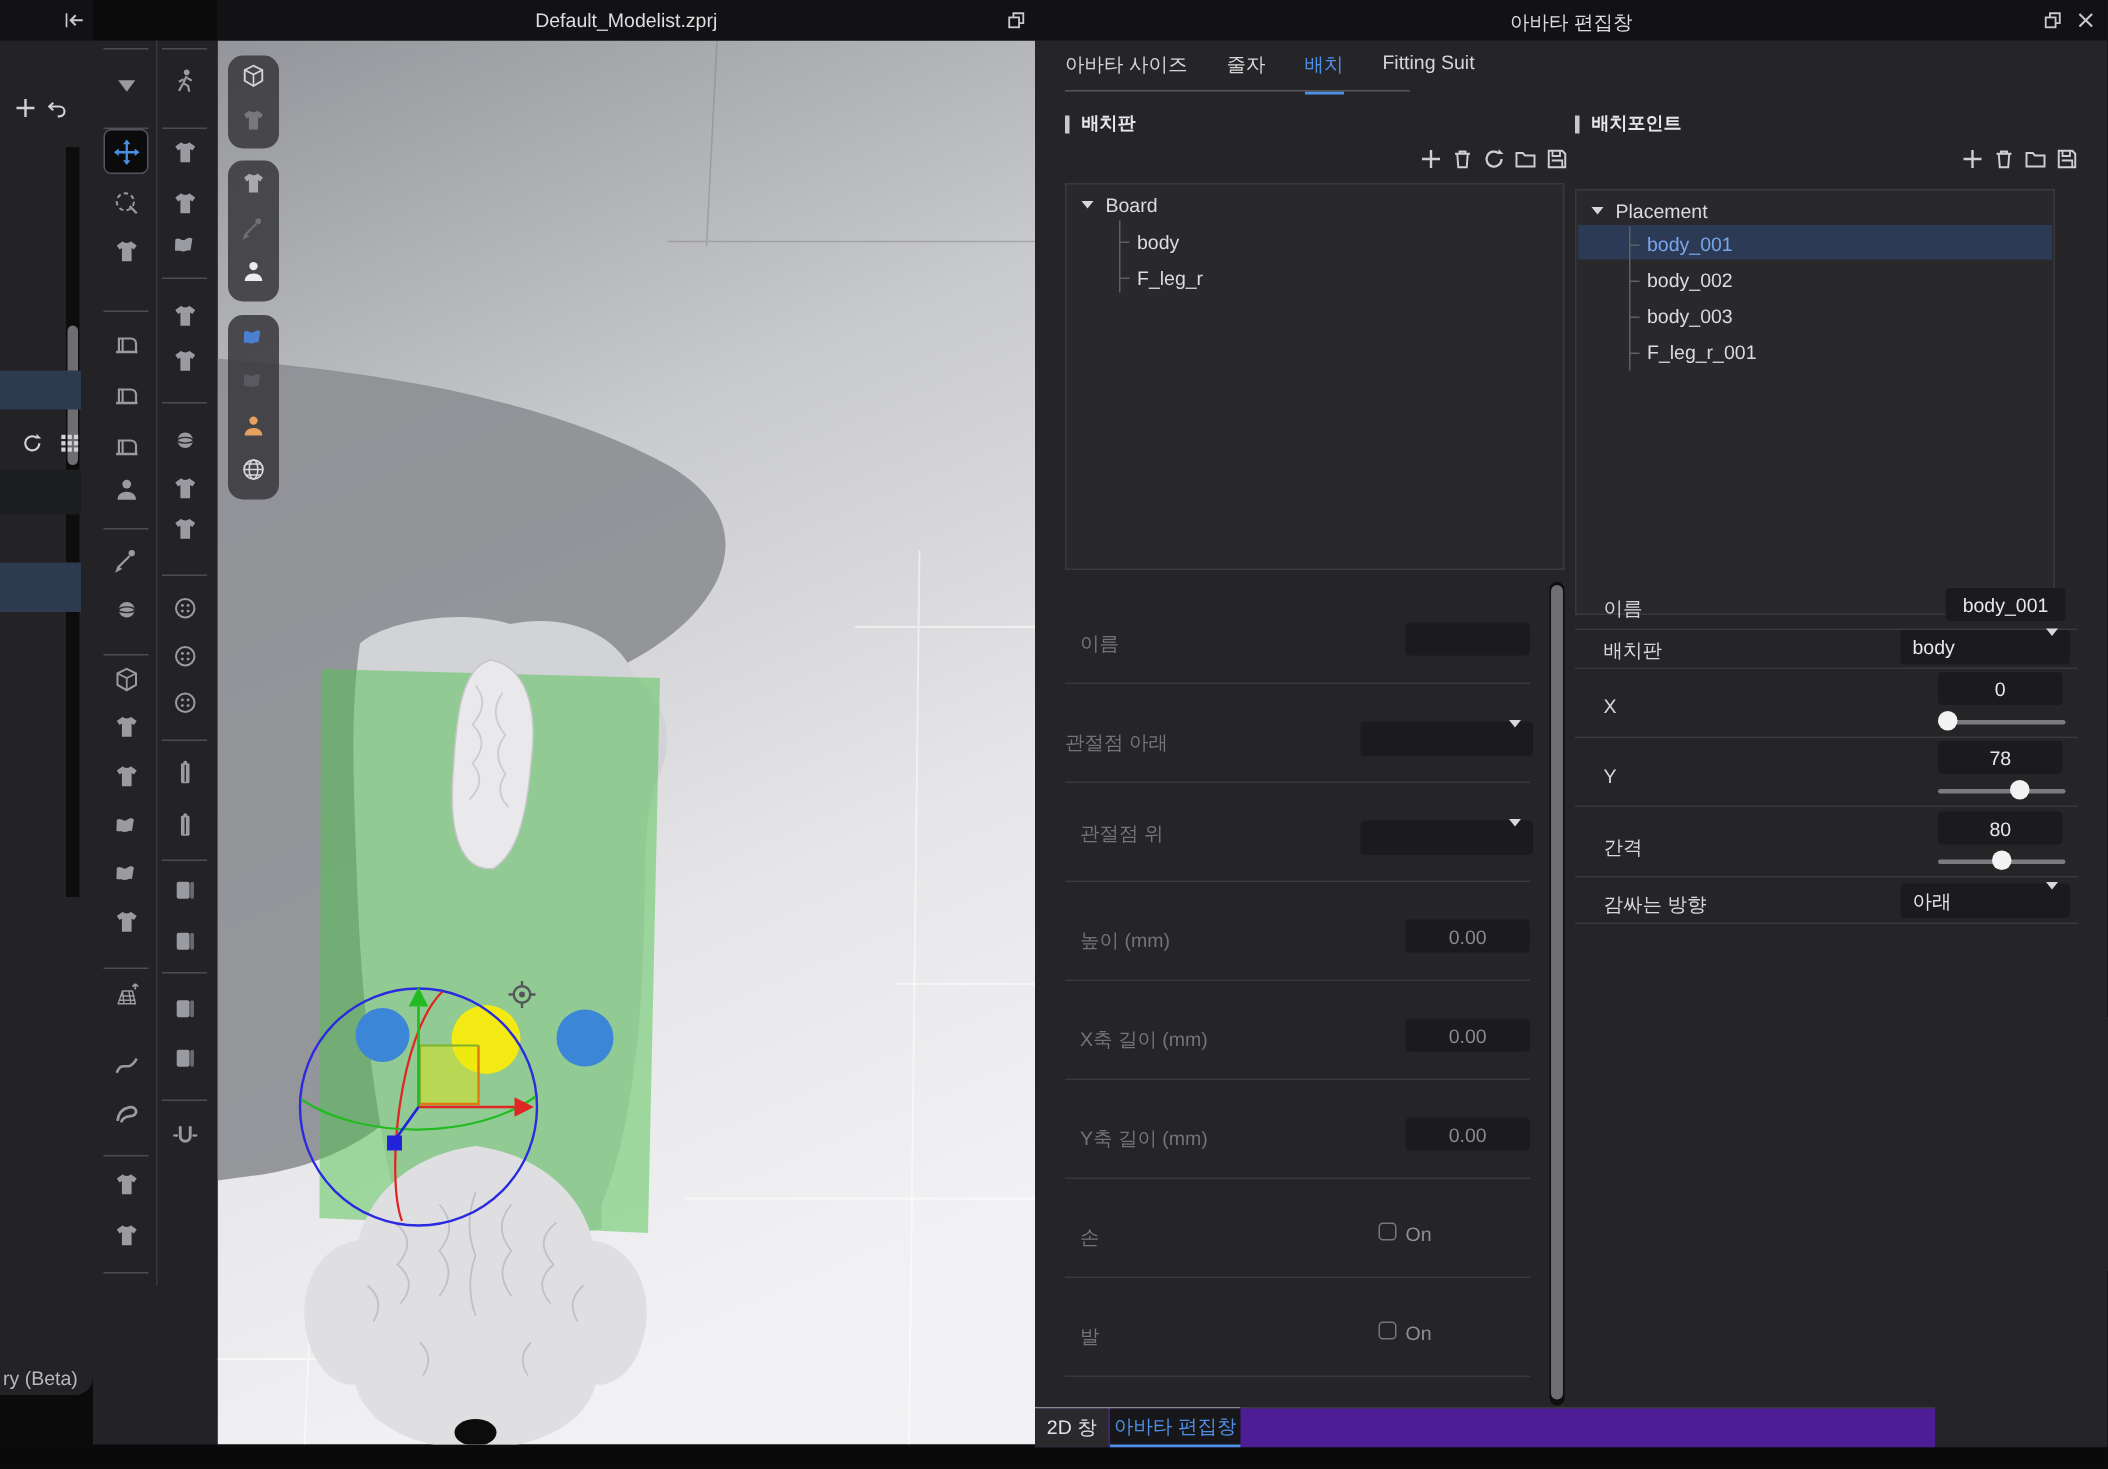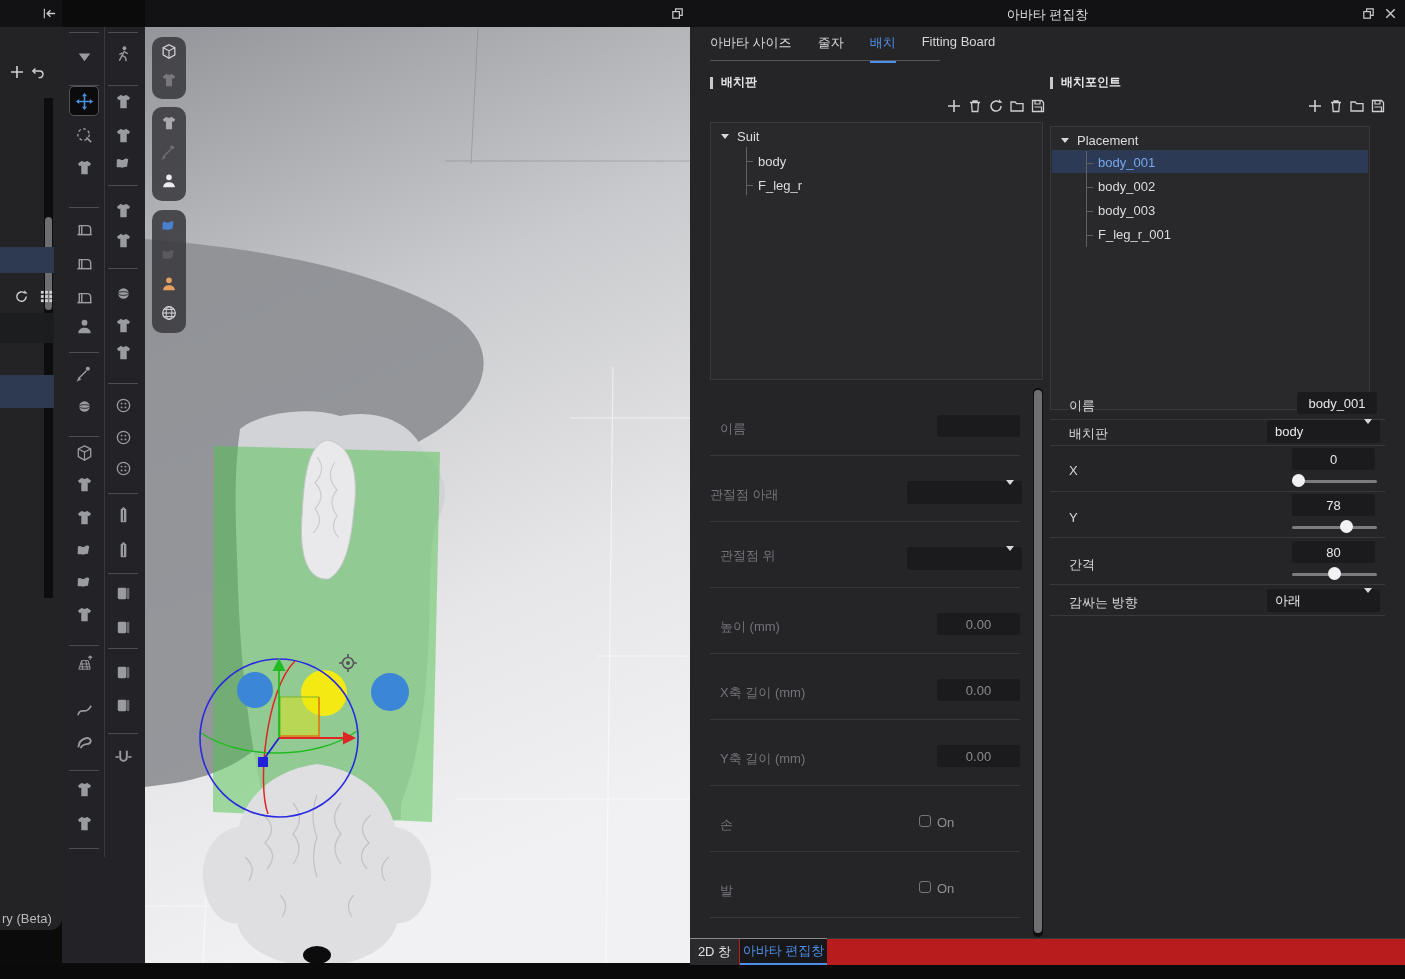--- a/index.html
+++ b/index.html
@@ -67,21 +67,21 @@
   .hline { position:absolute; height:1px; background:#39393d; }
   .slider { position:absolute; height:13px; }
   .slider .track { position:absolute; left:0; right:0; top:6px; height:3px; background:#7c7c80; border-radius:2px; }
   .slider .handle { position:absolute; top:0; width:13px; height:13px; border-radius:50%; background:#f2f2f2; }
   .fcheck { position:absolute; width:12px; height:12px; border:1px solid #76767c; border-radius:3px; background:transparent; }
   .onlabel { position:absolute; font-size:13px; color:#8f8f95; }
   #rp .vscroll { position:absolute; left:343px; top:388px; width:10px; height:549px; background:#0e0e0f; border-radius:5px; }
   #rp .vscroll .thumb { position:absolute; left:1px; top:2px; width:8px; height:543px; background:#6f6f73; border-radius:4px; }
 
   
-  #btabs { position:absolute; left:0; top:938px; width:715px; height:27px; background:#b91c1c; }
+  #btabs { position:absolute; left:0; top:938px; width:600px; height:27px; background:#4c1d95; }
   #btabs .topline-a { position:absolute; left:0; top:0; width:137px; height:1px; background:#8a8a8e; }
   #btabs .topline-b { position:absolute; left:137px; top:0; right:0; height:1px; background:#3a3a3e; }
   #btabs .bt { position:absolute; top:1px; height:26px; display:flex; align-items:center; justify-content:center; font-size:13px; }
   #strip { left:0; top:965px; width:1405px; height:14px; background:#0a0a0a; }
 </style>
 </head>
 <body>
 
 <svg width="0" height="0" style="position:absolute">
   <defs>
@@ -463,20 +463,21 @@
       <div class="tsep" style="left: 46px; top: 241px;"></div>
       <div class="tsep" style="left: 46px; top: 356px;"></div>
       <div class="tsep" style="left: 46px; top: 466px;"></div>
       <div class="tsep" style="left: 46px; top: 546px;"></div>
       <div class="tsep" style="left: 46px; top: 621px;"></div>
       <div class="tsep" style="left: 46px; top: 706px;"></div>
     </div>
 
   <div id="vp" class="abs">
     <div class="titlebar abs" style="left:0;top:0;width:545px">
+      <span class="ttl">Default_Modelist.zprj</span>
       <span class="winicon" style="right:5px"><svg width="15" height="15">
             <use href="#sym-restore"></use>
           </svg></span>
     </div>
     <div class="scenewrap">
       <svg width="545" height="936" viewBox="0 0 545 936">
         <defs>
           <linearGradient id="floorbg" x1="0" y1="0" x2="0.25" y2="1">
             <stop offset="0" stop-color="#94959a"></stop>
             <stop offset="0.38" stop-color="#c9cacd"></stop>
@@ -595,21 +596,21 @@
           </svg></span>
       <span class="winicon" style="right:7px"><svg width="15" height="15">
             <use href="#sym-close"></use>
           </svg></span>
     </div>
 
     <div class="tabs">
       <div class="tab">아바타 사이즈</div>
       <div class="tab">줄자</div>
       <div class="tab active">배치</div>
-      <div class="tab">Fitting Board</div>
+      <div class="tab">Fitting Suit</div>
     </div>
     <div class="tabline"></div>
 
     <div class="sechdr" style="left:20px;top:74px">
       <span class="bar"></span>
         <span>배치판</span>
     </div>
     <div class="sechdr" style="left:360px;top:74px">
       <span class="bar"></span>
         <span>배치포인트</span>
@@ -661,21 +662,21 @@
       <span>
           <svg width="16" height="16">
             <use href="#sym-save"></use>
           </svg>
         </span>
     </div>
 
     <div class="treebox" style="left:20px;top:122px;width:333px;height:258px">
       <div class="troot">
         <span class="caretdown"></span>
-        <span>Suit</span>
+        <span>Board</span>
       </div>
       <div class="tguide" style="left:35px;top:24px;width:1px;height:48px"></div>
       <div class="tguide" style="left:35px;top:38px;width:7px;height:1px"></div>
       <div class="tguide" style="left:35px;top:62px;width:7px;height:1px"></div>
       <div class="tchild" style="top:31px">body</div>
       <div class="tchild" style="top:55px">F_leg_r</div>
     </div>
 
     <div class="treebox" style="left:360px;top:126px;width:320px;height:284px">
       <div class="selrow" style="top:23px"></div>

